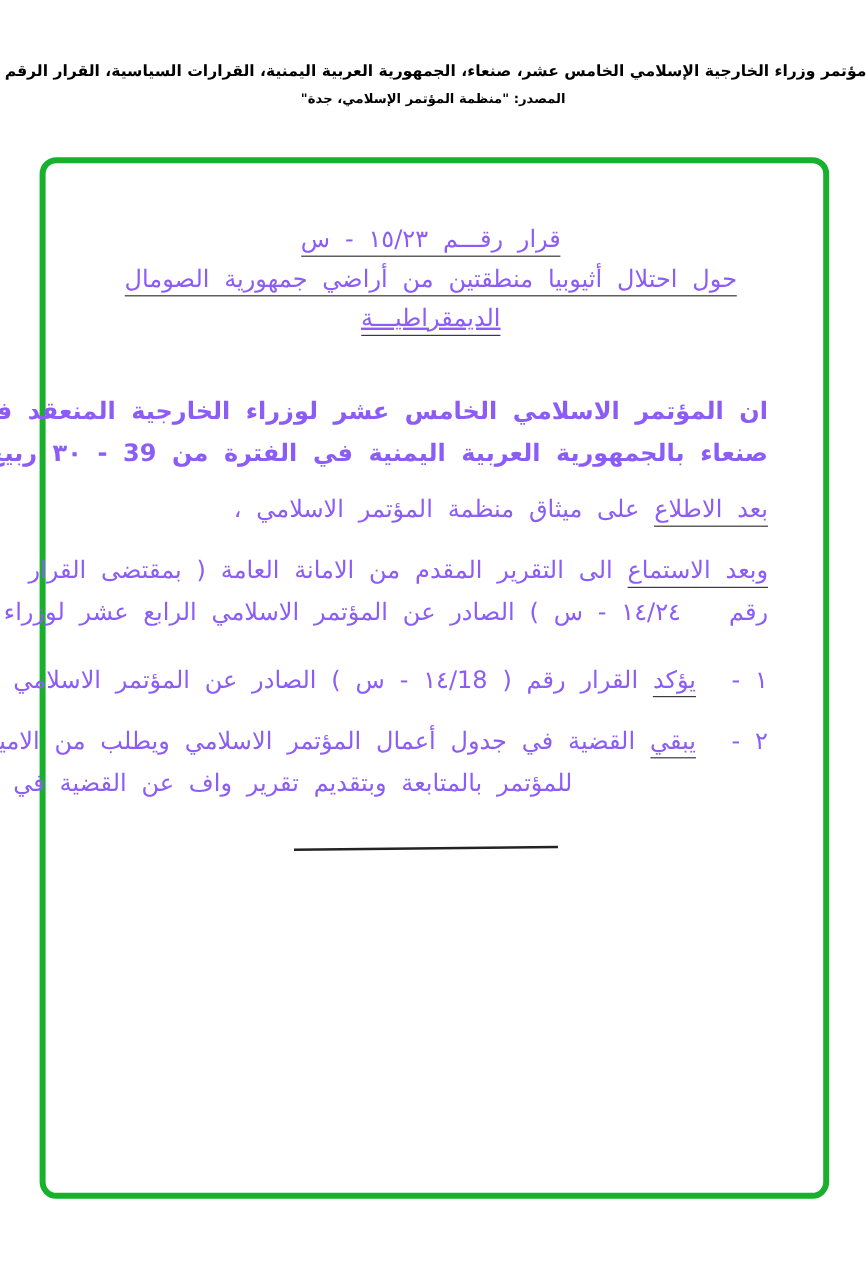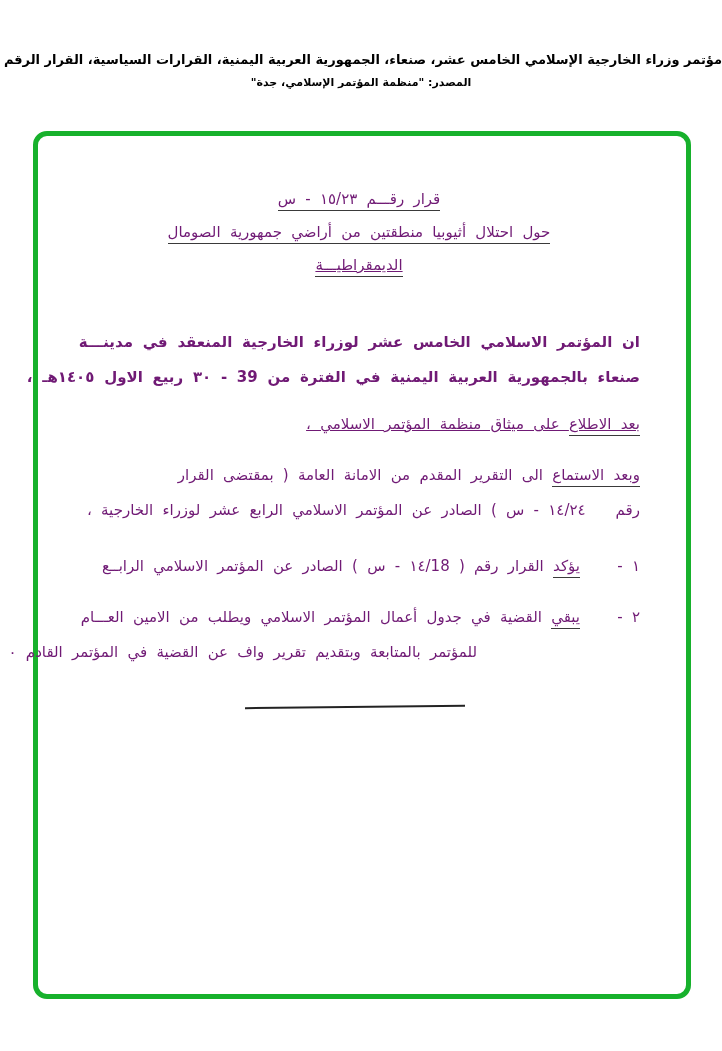--- a/index.html
+++ b/index.html
@@ -28,37 +28,37 @@
     width:648px;height:858px;
     border:5px solid #17B12C;
     border-radius:14px;
     background:#fff;
   }
   
   .scan{
     position:absolute;inset:0;
     direction:rtl;
     padding:48px 46px 0 40px;
-    color:#701a75;
-    font-size:15px;
+    color:#8b5cf6;
+    font-size:20px;
     line-height:35px;
     word-spacing:0.3em;
     letter-spacing:0.3px;
   }
   .title{ text-align:center; line-height:31px; white-space:nowrap;}
   .title.t2{margin-top:2px;}
   .title.t3{margin-top:2px;text-decoration:underline;}
   .u{
     border-bottom:1.5px solid #3a3a3a;
     padding-bottom:2px;
   }
   .ln{ white-space:nowrap; }
   .preamble{ margin-top:44px;font-weight:bold; }
   .ln.indent-date{ padding-right:68px; }
-  .opening-1{ margin-top:12px;text-decoration:underline; }
+  .opening-1{ margin-top:12px; }
   .opening-2{ margin-top:16px; }
   .clause{
     display:flex;
     gap:30px;
     align-items:flex-start;
   }
   .clause-1{ margin-top:21px; }
   .clause-2{ margin-top:16px; }
   .clause-num{
     flex:0 0 auto;

